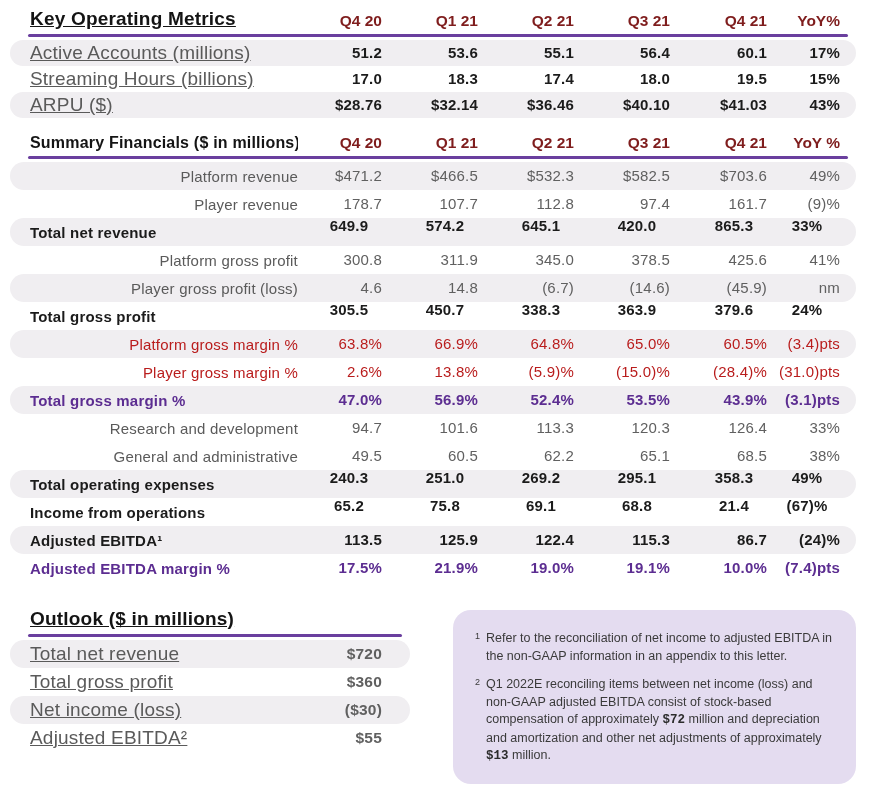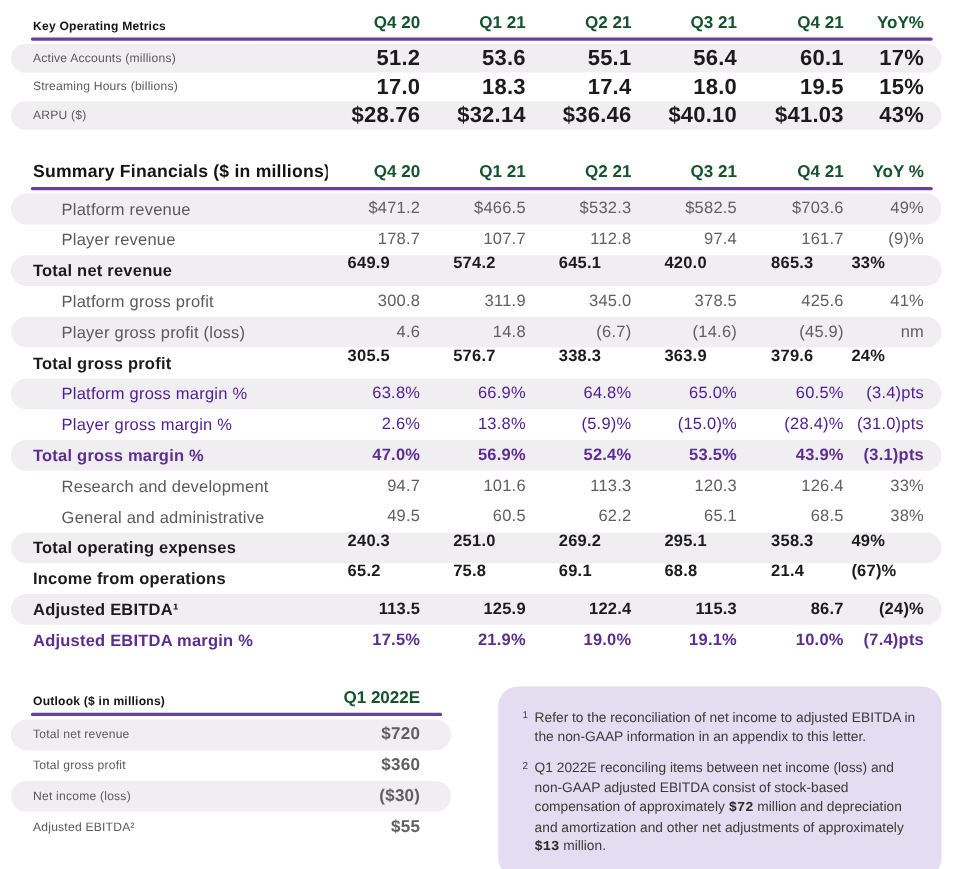--- a/index.html
+++ b/index.html
@@ -29,44 +29,44 @@
     height: 3px; border-radius: 2px;
     background: #6a3f9e;
     margin: 0 8px 3px 18px;
   }
   .trow { height: 28px; }
   .metrics .trow { height: 26px; }
   .shade { background: #f0eef1; border-radius: 14px; }
 
   .cell { overflow: hidden; white-space: nowrap; }
   .lbl { padding-left: 20px; font-size: 15px; color: #5a5a5a; letter-spacing: .2px; }
-  .lbl.indent { padding-left: 46px; }
-  .metrics .lbl, .outlook .lbl { font-size: 11px; }
+  .lbl.indent { padding-left: 46px; text-align: right; }
+  .metrics .lbl, .outlook .lbl { font-size: 19px; text-decoration: underline; }
   .num { text-align: right; padding-right: 6px; }
   .num:last-child { padding-right: 16px; }
   .outlook .num { padding-right: 28px; }
 
   .title { font-size: 16px; font-weight: 700; color: #141414; letter-spacing: .2px; }
-  .colh  { font-size: 15.5px; font-weight: 700; color: #14532d; }
+  .colh  { font-size: 15.5px; font-weight: 700; color: #7f1d1d; }
 
   .val { font-size: 15px; color: #606060; letter-spacing: .2px; }
   .metrics .val, .outlook .val { font-size: 15.5px; font-weight: bold; }
 
-  .s-metric .val { font-weight: 700; color: #1b1b1b; font-size: 20px; }
+  .s-metric .val { font-weight: 700; color: #1b1b1b; font-size: 15px; }
   .s-total .lbl, .s-total .val { font-weight: 700; color: #1b1b1b; }
-  .s-margin .lbl, .s-margin .val { color: #4c1d95; }
+  .s-margin .lbl, .s-margin .val { color: #b91c1c; }
   .s-mtotal .lbl, .s-mtotal .val { color: #5c2d91; font-weight: 700; }
 
   .u {
-    display: inline-block; min-width: 66px; text-align: left;
+    display: inline-block; min-width: 66px; text-align: center;
     padding-bottom: 18px; border-bottom: 2px solid #9d82bd;
     transform: translateY(3px);
   }
 
-  .summary { margin-top: 26px; }
+  .summary { margin-top: 12px; }
 
   
   .bottom { display: flex; align-items: flex-start; margin-top: 26px; }
   .footbox {
     width: 403px; margin-left: 43px; margin-top: 2px;
     background: #e4dcf0; border-radius: 18px;
     padding: 20px 22px 18px 20px;
     font-size: 12.5px; line-height: 1.4; color: #3a3a3a;
   }
   .note { position: relative; padding-left: 13px; margin: 0; }
@@ -171,21 +171,21 @@
         <div class="cell num"><span class="val">4.6</span></div>
         <div class="cell num"><span class="val">14.8</span></div>
         <div class="cell num"><span class="val">(6.7)</span></div>
         <div class="cell num"><span class="val">(14.6)</span></div>
         <div class="cell num"><span class="val">(45.9)</span></div>
         <div class="cell num"><span class="val">nm</span></div>
       </div>
       <div class="trow s-total">
         <div class="cell lbl">Total gross profit</div>
         <div class="cell num"><span class="val u">305.5</span></div>
-        <div class="cell num"><span class="val u">576.7</span></div>
+        <div class="cell num"><span class="val u">450.7</span></div>
         <div class="cell num"><span class="val u">338.3</span></div>
         <div class="cell num"><span class="val u">363.9</span></div>
         <div class="cell num"><span class="val u">379.6</span></div>
         <div class="cell num"><span class="val u">24%</span></div>
       </div>
       <div class="trow s-margin shade">
         <div class="cell lbl indent">Platform gross margin %</div>
         <div class="cell num"><span class="val">63.8%</span></div>
         <div class="cell num"><span class="val">66.9%</span></div>
         <div class="cell num"><span class="val">64.8%</span></div>
@@ -264,21 +264,20 @@
         <div class="cell num"><span class="val">19.1%</span></div>
         <div class="cell num"><span class="val">10.0%</span></div>
         <div class="cell num"><span class="val">(7.4)pts</span></div>
       </div>
     </div>
 
   <div class="bottom">
     <div class="ftable outlook">
         <div class="thead">
           <div class="cell lbl title">Outlook ($ in millions)</div>
-          <div class="cell num colh">Q1 2022E</div>
         </div>
         <div class="rule"></div>
         <div class="trow s-plain shade">
           <div class="cell lbl">Total net revenue</div>
           <div class="cell num"><span class="val">$720</span></div>
         </div>
         <div class="trow s-plain">
           <div class="cell lbl">Total gross profit</div>
           <div class="cell num"><span class="val">$360</span></div>
         </div>

